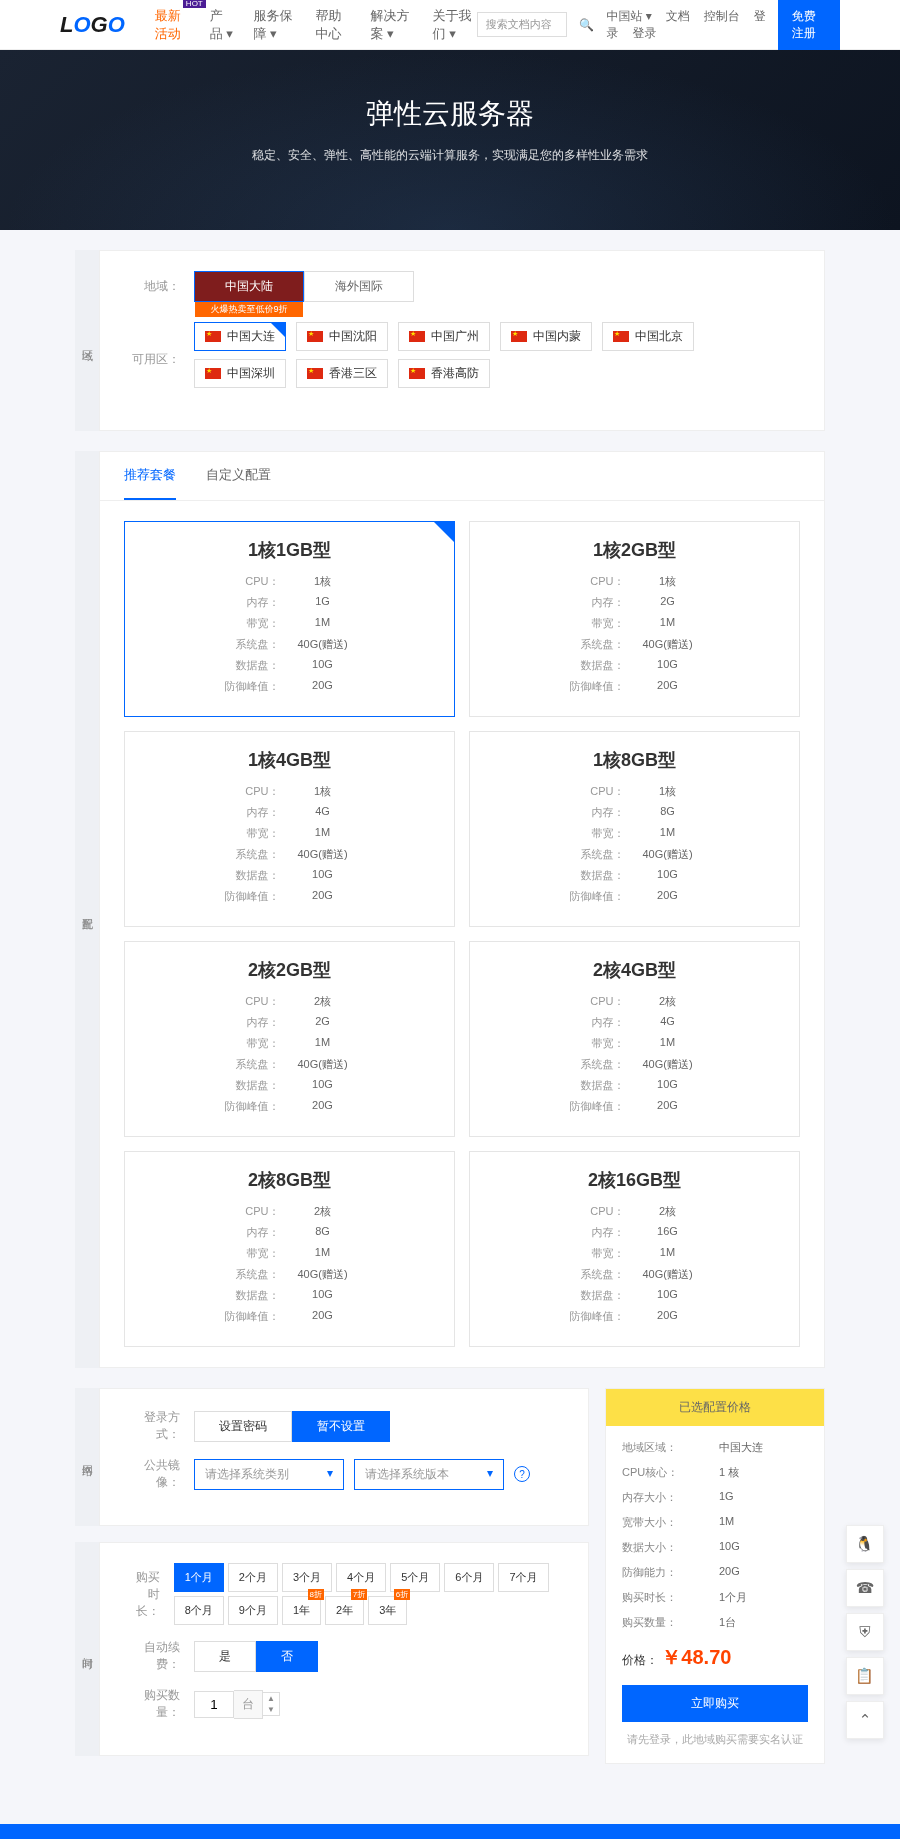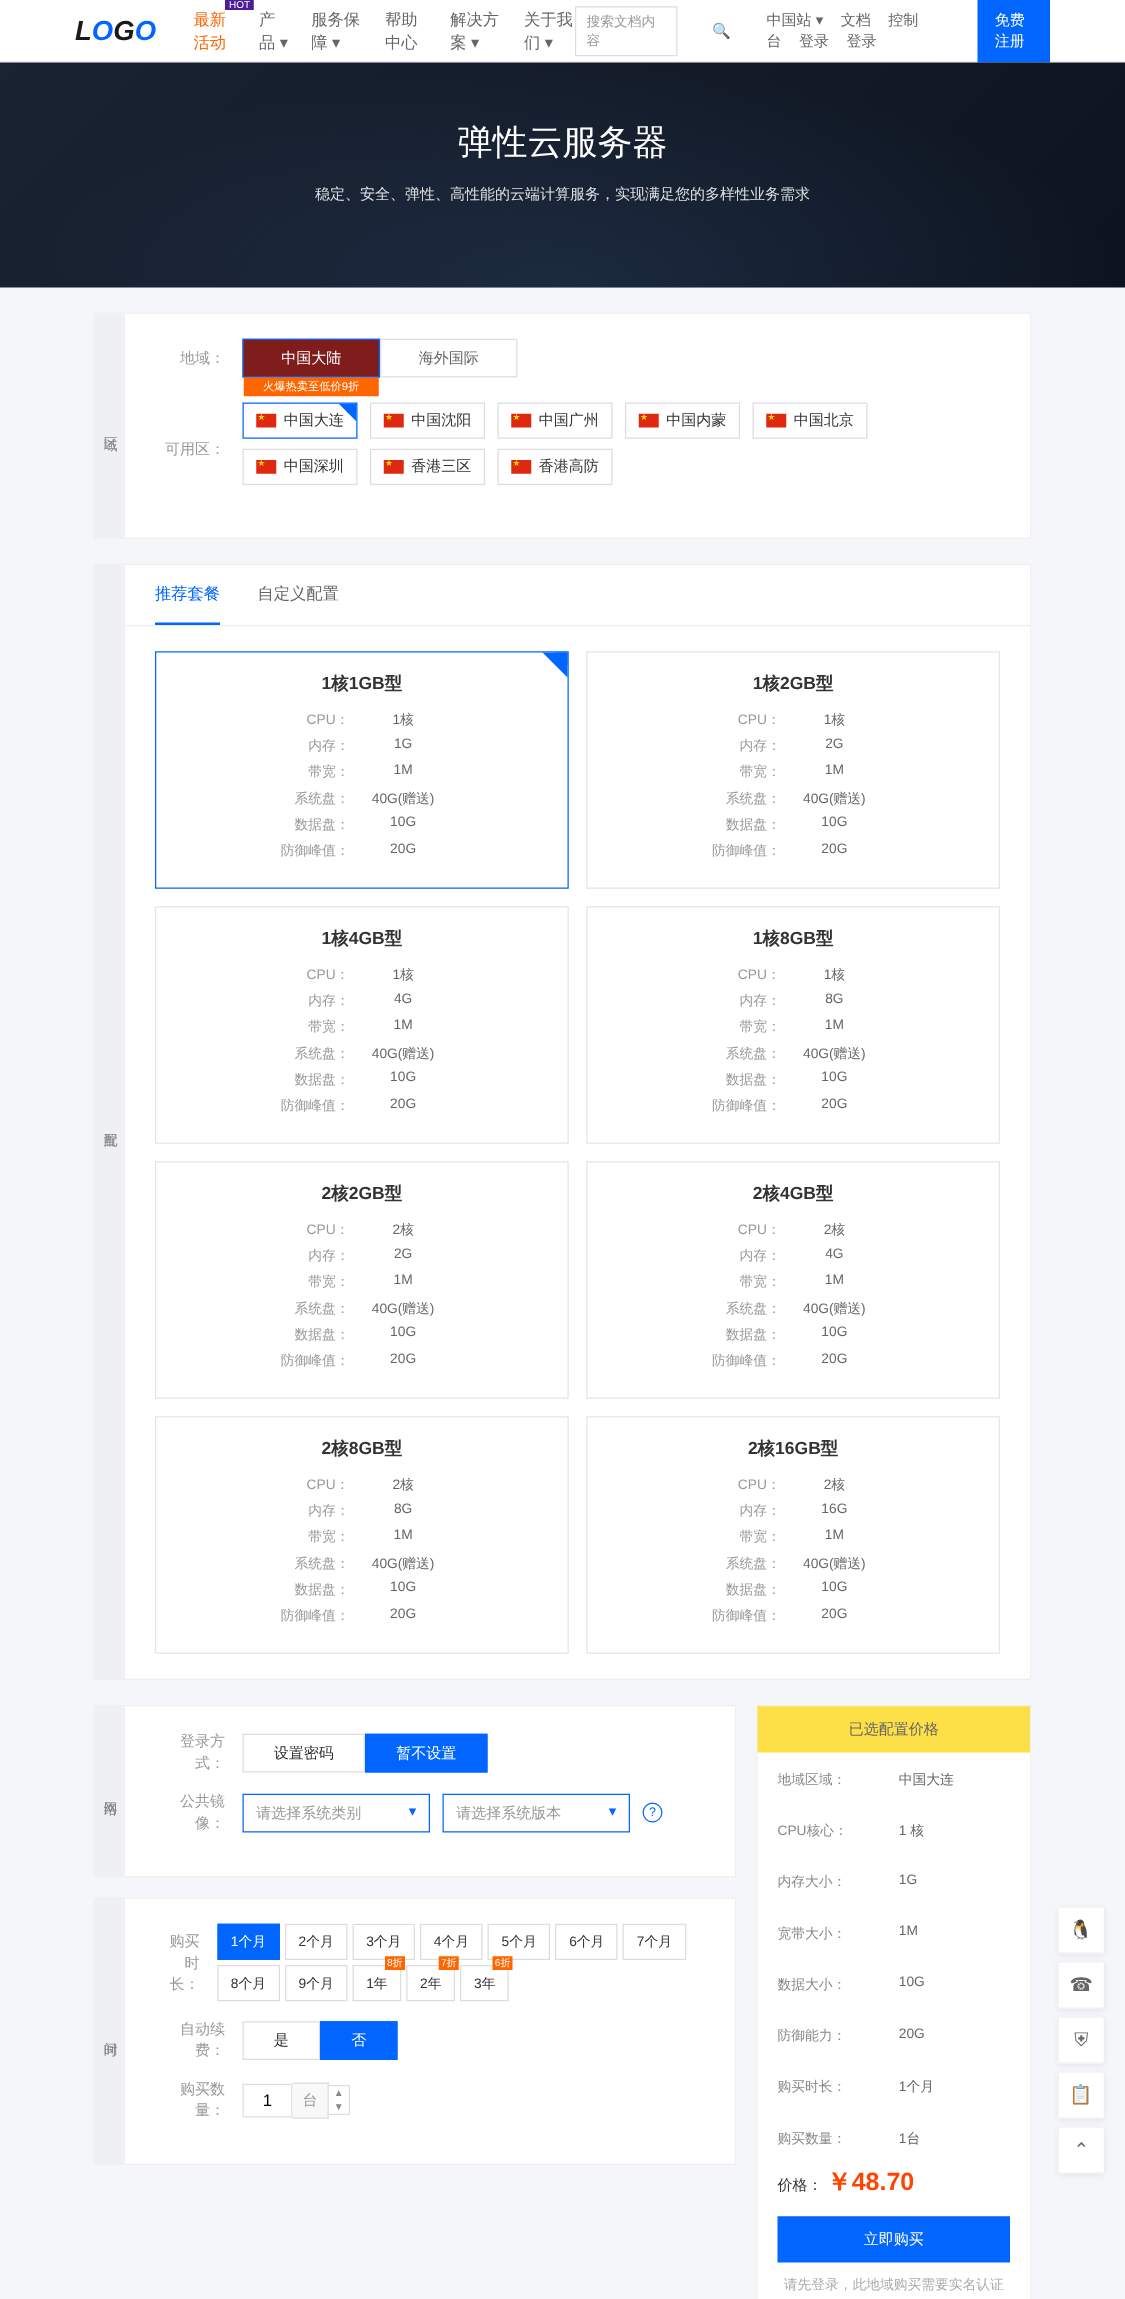--- a/index.html
+++ b/index.html
@@ -5,21 +5,21 @@
 *{margin:0;padding:0;box-sizing:border-box;font-family:"PingFang SC","Microsoft YaHei",sans-serif}
 body{background:#f5f6fa;font-size:12px;color:#333}
 a{text-decoration:none;color:inherit}
 .header{background:#fff;height:50px;display:flex;align-items:center;padding:0 60px;border-bottom:1px solid #eee}
 .logo{font-size:22px;font-weight:900;font-style:italic}
 .logo-l{color:#1a1a1a}.logo-o{color:#0066ff}
 .nav{display:flex;gap:18px;margin-left:30px;font-size:13px}
 .nav-item{color:#666;cursor:pointer;position:relative}
 .nav-hot{color:#ff6600}
 .nav-badge{background:#4c1d95;color:#fff;font-size:8px;padding:0 3px;position:absolute;top:-8px;right:-14px}
-.header-right{margin-left:auto;display:flex;align-items:center;gap:28px;font-size:12px;color:#666}
+.header-right{margin-left:auto;display:flex;align-items:center;gap:12px;font-size:12px;color:#666}
 .search-box{border:1px solid #ddd;padding:4px 8px;width:120px;font-size:11px;color:#999}
 .btn-reg{background:#0066ff;color:#fff;padding:8px 14px}
 .hero{height:180px;background:linear-gradient(135deg,#1a2332 0%,#0d1420 100%);color:#fff;text-align:center;padding-top:45px;position:relative;overflow:hidden}
 .hero::before{content:"";position:absolute;inset:0;background:radial-gradient(ellipse at center bottom,rgba(50,80,120,.3),transparent 70%)}
 .hero h1{font-size:28px;font-weight:400;position:relative}
 .hero p{font-size:12px;margin-top:14px;opacity:.85;position:relative}
 .container{max-width:750px;margin:20px auto;display:flex;}
 .side-tab{width:24px;background:#eef0f4;min-height:80px;display:flex;align-items:center;justify-content:center;writing-mode:vertical-rl;font-size:11px;color:#888}
 .panel{background:#fff;flex:1;padding:20px 24px;border:1px solid #eee}
 .row{display:flex;align-items:center;margin-bottom:14px;font-size:12px}
@@ -33,42 +33,42 @@
 .flag{width:16px;height:11px;background:#de2910;margin-right:6px;position:relative}
 .flag::after{content:"★";color:#ffde00;font-size:7px;position:absolute;left:1px;top:-1px}
 .flag-hk{background:#de2910}
 .cfg-tabs{display:flex;border-bottom:1px solid #eee;margin:-20px -24px 20px;padding:0 24px}
 .cfg-tab{padding:14px 0;margin-right:30px;font-size:13px;color:#666;cursor:pointer}
 .cfg-tab.active{color:#0066ff;border-bottom:2px solid #0066ff}
 .pkg-grid{display:grid;grid-template-columns:1fr 1fr;gap:14px}
 .pkg{border:1px solid #e5e5e5;padding:16px;text-align:center;cursor:pointer;position:relative}
 .pkg.active{border-color:#0066ff}
 .pkg.active::after{content:"";position:absolute;top:0;right:0;border:10px solid transparent;border-top-color:#0066ff;border-right-color:#0066ff}
-.pkg-title{font-size:14px;font-weight:600;margin-bottom:12px}
+.pkg-title{font-size:18px;font-weight:600;margin-bottom:12px}
 .pkg-row{display:flex;justify-content:center;margin:6px 0;font-size:11px}
 .pkg-k{color:#999;width:58px;text-align:right;margin-right:8px}
 .pkg-v{color:#666;width:70px;text-align:center;font-weight:400}
 .sel{border:1px solid #0066ff;padding:6px 10px;width:150px;display:flex;justify-content:space-between;color:#999;margin-right:10px;cursor:pointer}
 .sel::after{content:"▾";color:#0066ff}
 .twobtn{display:flex}
 .twobtn span{padding:6px 24px;border:1px solid #ddd;cursor:pointer}
 .twobtn .on{background:#0066ff;color:#fff;border-color:#0066ff}
 .hint{font-size:11px;color:#aaa;margin-top:10px;margin-left:70px}
 .duration{display:flex;flex-wrap:wrap;gap:4px}
 .dur{padding:6px 10px;border:1px solid #ddd;cursor:pointer;font-size:11px;position:relative}
 .dur.on{background:#0066ff;color:#fff;border-color:#0066ff}
 .dur-badge{position:absolute;top:-8px;right:-4px;background:#ff6600;color:#fff;font-size:8px;padding:0 2px}
 .qty{display:flex;align-items:center}
 .qty input{width:40px;border:1px solid #ddd;padding:5px;text-align:center}
 .qty-unit{border:1px solid #ddd;border-left:0;padding:5px 8px;color:#999;background:#f8f8f8}
 .qty-btns{display:flex;flex-direction:column;border:1px solid #ddd;border-left:0}
 .qty-btns span{font-size:8px;padding:0 4px;cursor:pointer;line-height:11px;color:#888}
 .price-box{background:#fff;border:1px solid #eee;padding:16px}
 .price-title{background:#fde047;margin:-16px -16px 14px;padding:10px;text-align:center;font-size:12px;color:#666}
-.price-grid{display:grid;grid-template-columns:1fr 1fr;gap:26px 8px;font-size:11px;color:#888;margin-bottom:14px}
+.price-grid{display:grid;grid-template-columns:1fr 1fr;gap:10px 8px;font-size:11px;color:#888;margin-bottom:14px}
 .price-grid span:nth-child(even){color:#666}
 .price-v{color:#ff4400;font-size:20px;font-weight:600}
 .btn-buy{display:block;background:#0066ff;color:#fff;text-align:center;padding:10px;margin-top:14px;cursor:pointer}
 .price-note{font-size:11px;color:#aaa;text-align:center;margin-top:10px}
 .cta{background:#0066ff;color:#fff;text-align:center;padding:40px;margin-top:60px}
 .float-bar{position:fixed;right:16px;bottom:100px;display:flex;flex-direction:column;gap:6px}
 .float-item{width:38px;height:38px;background:#fff;border:1px solid #eee;display:flex;align-items:center;justify-content:center;font-size:15px;color:#666;cursor:pointer;box-shadow:0 2px 6px rgba(0,0,0,.08)}
 .lower{display:flex;gap:16px;align-items:flex-start}
 .lower-left{flex:1;display:flex;flex-direction:column;gap:16px}
 .lower-right{width:220px}

